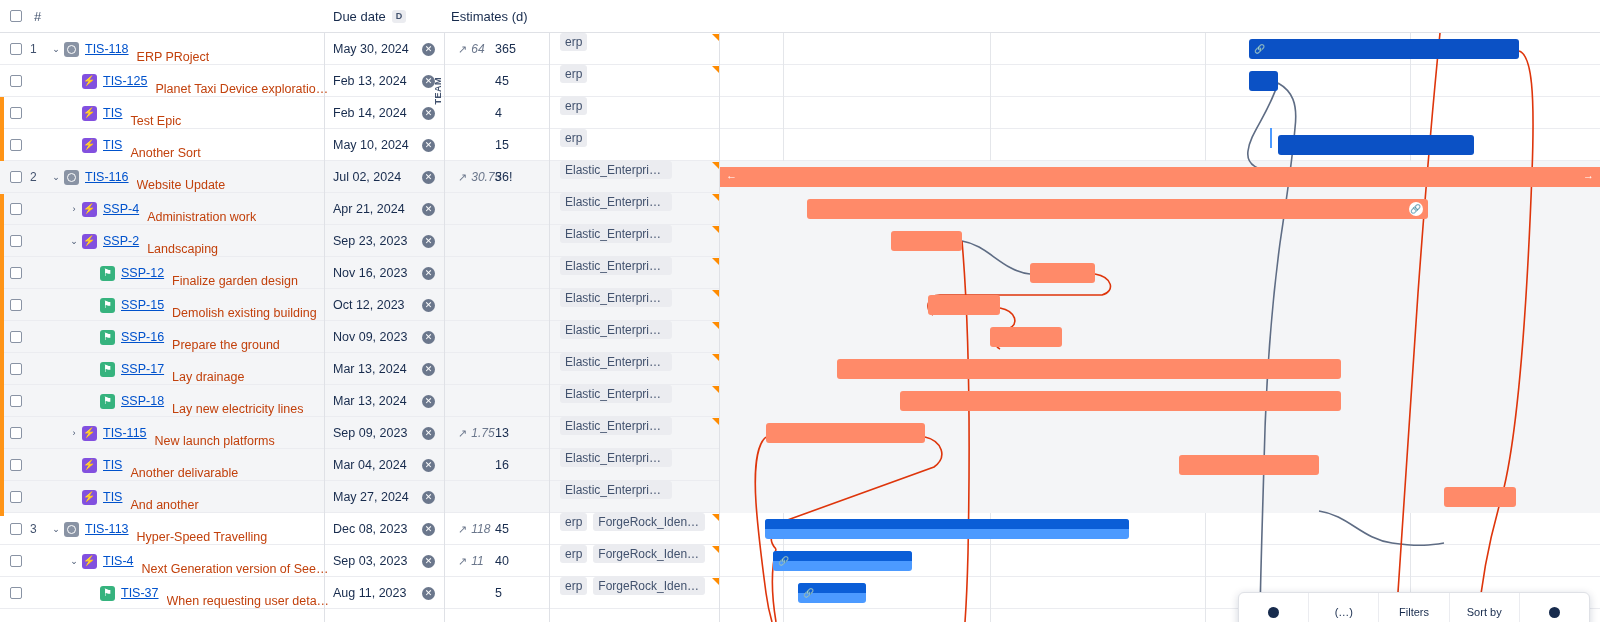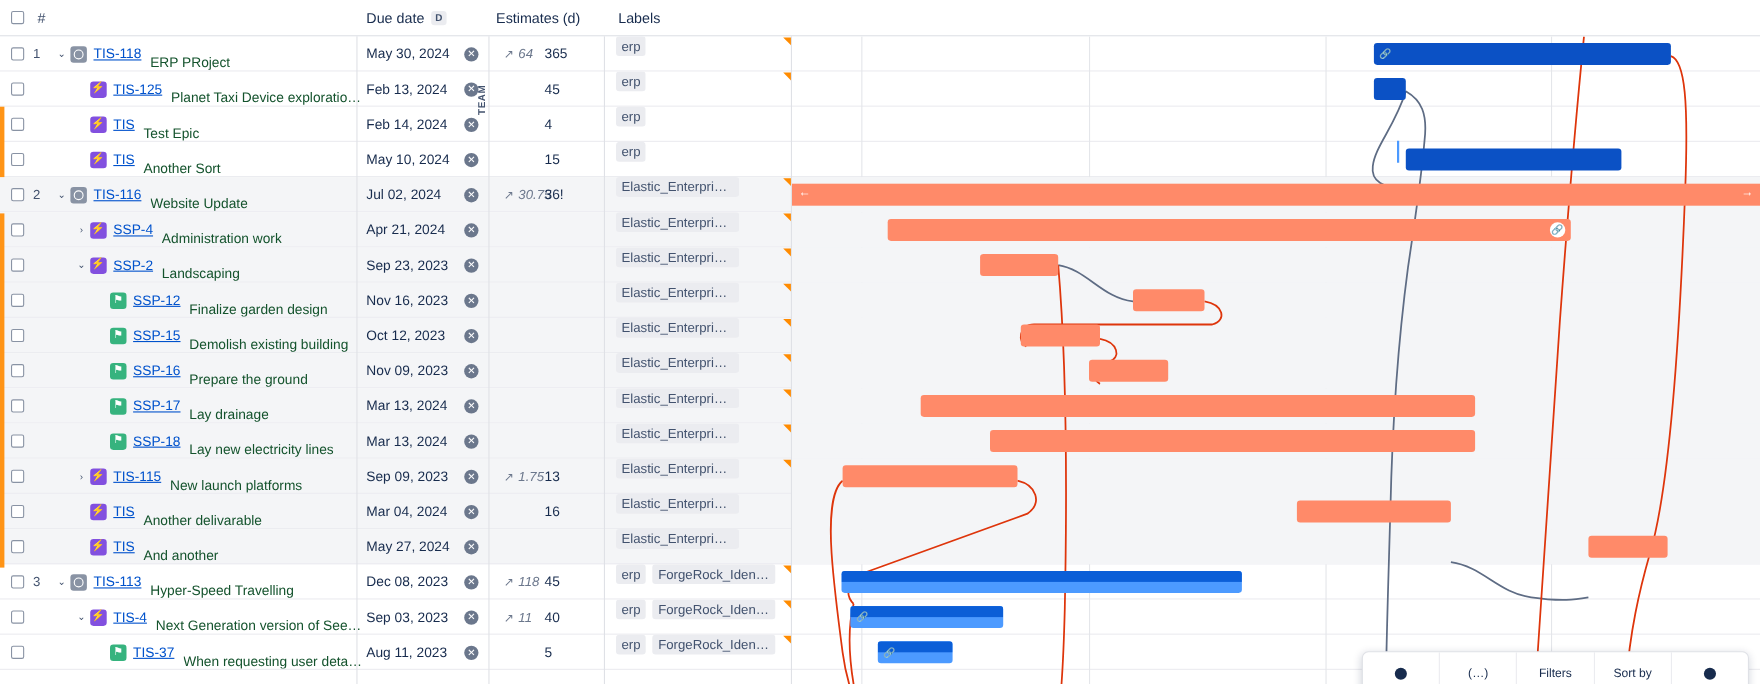--- a/index.html
+++ b/index.html
@@ -51,21 +51,21 @@
   .twisty { width:16px; height:16px; display:flex; align-items:center; justify-content:center;
             color:#42526E; font-size:9px; flex:0 0 auto; }
   .ico { width:15px; height:15px; border-radius:3px; flex:0 0 auto;
          display:flex; align-items:center; justify-content:center;
          color:#fff; font-size:10px; line-height:1; margin-right:6px; }
   .ico.initiative { background:#8993A4; }
   .ico.initiative::after { content:""; width:7px; height:7px; border:1.5px solid #fff; border-radius:50%; }
   .ico.epic { background:#8250DF; }
   .ico.story { background:#36B37E; }
   .key { color:#0052CC; text-decoration:underline; font-size:12.5px; margin-right:8px; white-space:nowrap; }
-  .summary { color:#14532d; font-size:12.5px; white-space:nowrap; overflow:hidden; text-overflow:ellipsis;margin-top:15px; }
+  .summary { color:#c2410c; font-size:12.5px; white-space:nowrap; overflow:hidden; text-overflow:ellipsis;margin-top:15px; }
 
   
   .due-txt { color:#172B4D; font-size:12.5px; }
   .due-clear { margin-left:auto; margin-right:10px; width:13px; height:13px; border-radius:50%;
                background:#6B778C; color:#fff; font-size:9px; line-height:13px; text-align:center;
                flex:0 0 auto; }
 
   
   .est-roll { position:absolute; left:458px; display:flex; align-items:center; gap:4px;
               color:#6B778C; font-style:italic; font-size:12px; }
@@ -135,23 +135,20 @@
     <div class="cell col-idx">
       <span class="chk"></span>
       <span class="hash">#</span>
     </div>
     <div class="cell col-due">
       <span>Due date</span>
       <span class="badge-d">D</span>
     </div>
     <div class="cell col-est">
       <span>Estimates (d)</span>
-    </div>
-    <div class="cell col-lab">
-      <span>Labels</span>
     </div>
   </div>
 
   <div class="strip" style="top:97px;height:64px"></div>
   <div class="strip" style="top:194px;height:322px"></div>
 
   <div class="team-rail">
     <span>TEAM</span>
   </div>
 

